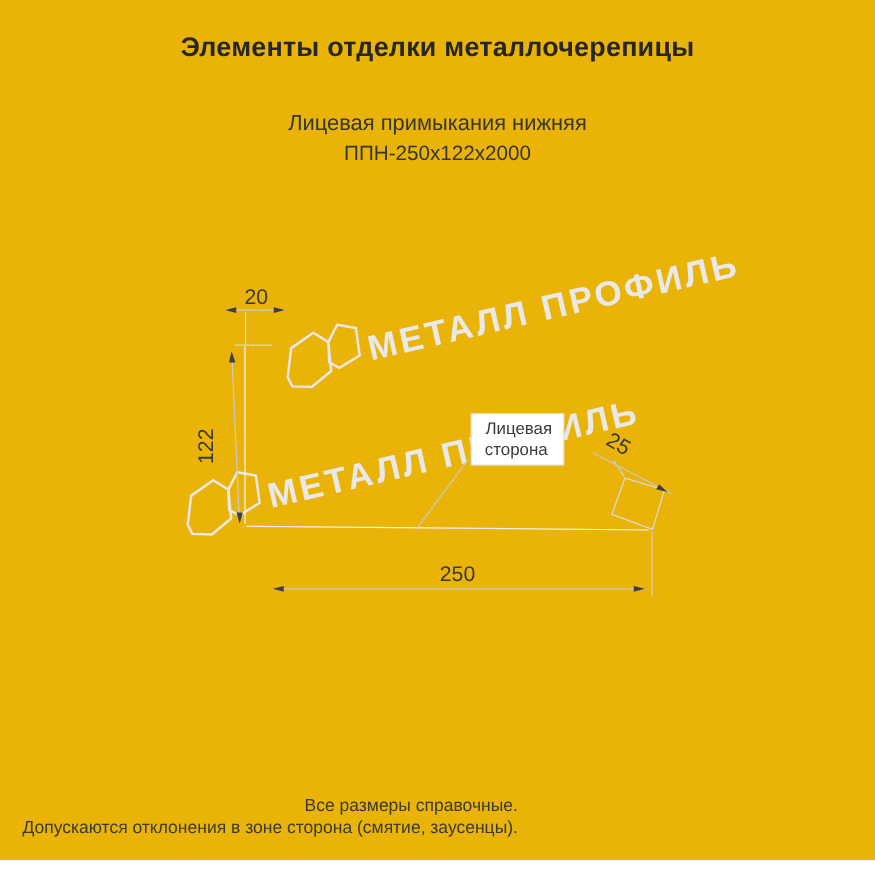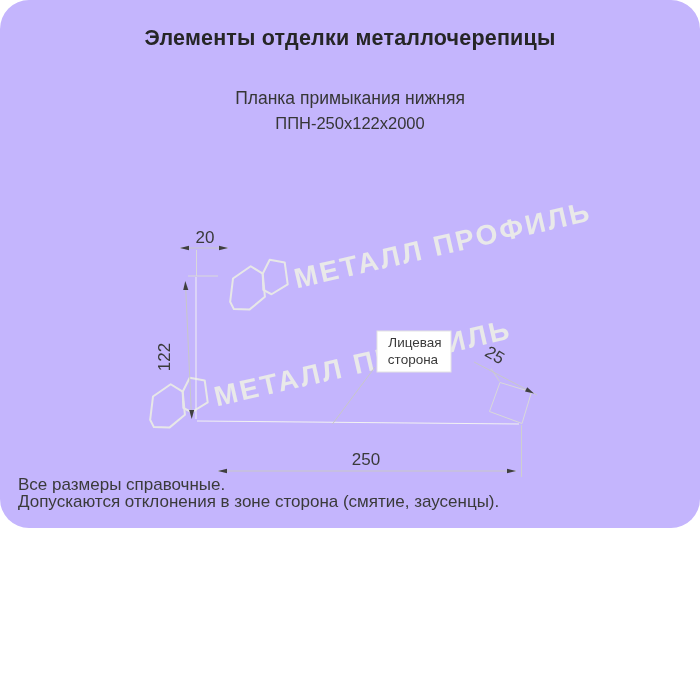--- a/index.html
+++ b/index.html
@@ -1,53 +1,52 @@
 <!DOCTYPE html>
 <html><head>
 <meta charset="utf-8">
 <style>
   html,body{margin:0;padding:0;background:#fff;}
   .page{
-    position:relative;width:700px;height:528px;background:#c4b5fd;overflow:hidden;
+    position:relative;width:700px;height:688px;background:#eab308;overflow:hidden;
     font-family:"Liberation Sans", sans-serif;
-    border-radius:29px;
   }
   .title{
     position:absolute;top:26px;left:0;width:700px;text-align:center;
     font-size:21.5px;font-weight:bold;color:#262626;letter-spacing:0.2px;
   }
   .subtitle{
     position:absolute;top:88px;left:0;width:700px;text-align:center;
     font-size:17.5px;font-weight:400;color:#363636;
   }
   .model{
     position:absolute;top:114px;left:0;width:700px;text-align:center;
     font-size:16.5px;font-weight:400;color:#363636;
   }
   .drawing{position:absolute;left:0;top:0;width:700px;height:700px;}
   .footer{
-    position:absolute;left:18px;bottom:18px;color:#3a3a3a;font-size:17px;line-height:17px;
+    position:absolute;left:18px;bottom:18px;color:#3a3a3a;font-size:14px;line-height:17px;text-align:right;
   }
   .dim-text{fill:#3a3a3a;font-size:17px;font-family:"Liberation Sans",sans-serif;}
   .face-text{fill:#3a3a3a;font-size:13.5px;font-family:"Liberation Sans",sans-serif;}
   .dim-line{stroke:#c8c8c8;stroke-width:1;fill:none;}
   .ext-line{stroke:#cfcfcf;stroke-width:1;fill:none;}
   .profile-line{stroke:#d9d9d9;stroke-width:1;fill:none;}
   .profile-ghost{stroke:#f2f2f2;stroke-width:1;fill:none;}
   .arrow{fill:#3f3f3f;stroke:none;}
   .wm-text{fill:#e9e9e9;font-size:28px;font-weight:bold;letter-spacing:2.5px;font-family:"Liberation Sans",sans-serif;}
   .wm-glyph{stroke:#e7e7e7;stroke-width:2;fill:none;stroke-linejoin:round;}
 </style>
 </head>
 <body>
 
 <div class="page">
 
   <div class="title">Элементы отделки металлочерепицы</div>
-  <div class="subtitle">Планка примыкания нижняя</div>
+  <div class="subtitle">Лицевая примыкания нижняя</div>
   <div class="model">ППН-250x122x2000</div>
 
   <svg class="drawing" viewBox="0 0 700 700" xmlns="http://www.w3.org/2000/svg">
 
     <g transform="translate(230,310) rotate(-13)">
       <polygon class="wm-glyph" points="2,-8 10,-30 30,-38 40,-28 37,-5 19,4 4,0"></polygon>
       <polygon class="wm-glyph" points="40,-28 50,-40 64,-34 62,-12 44,-6 37,-12"></polygon>
       <text class="wm-text" x="70" y="-6">МЕТАЛЛ ПРОФИЛЬ</text>
     </g>
 

